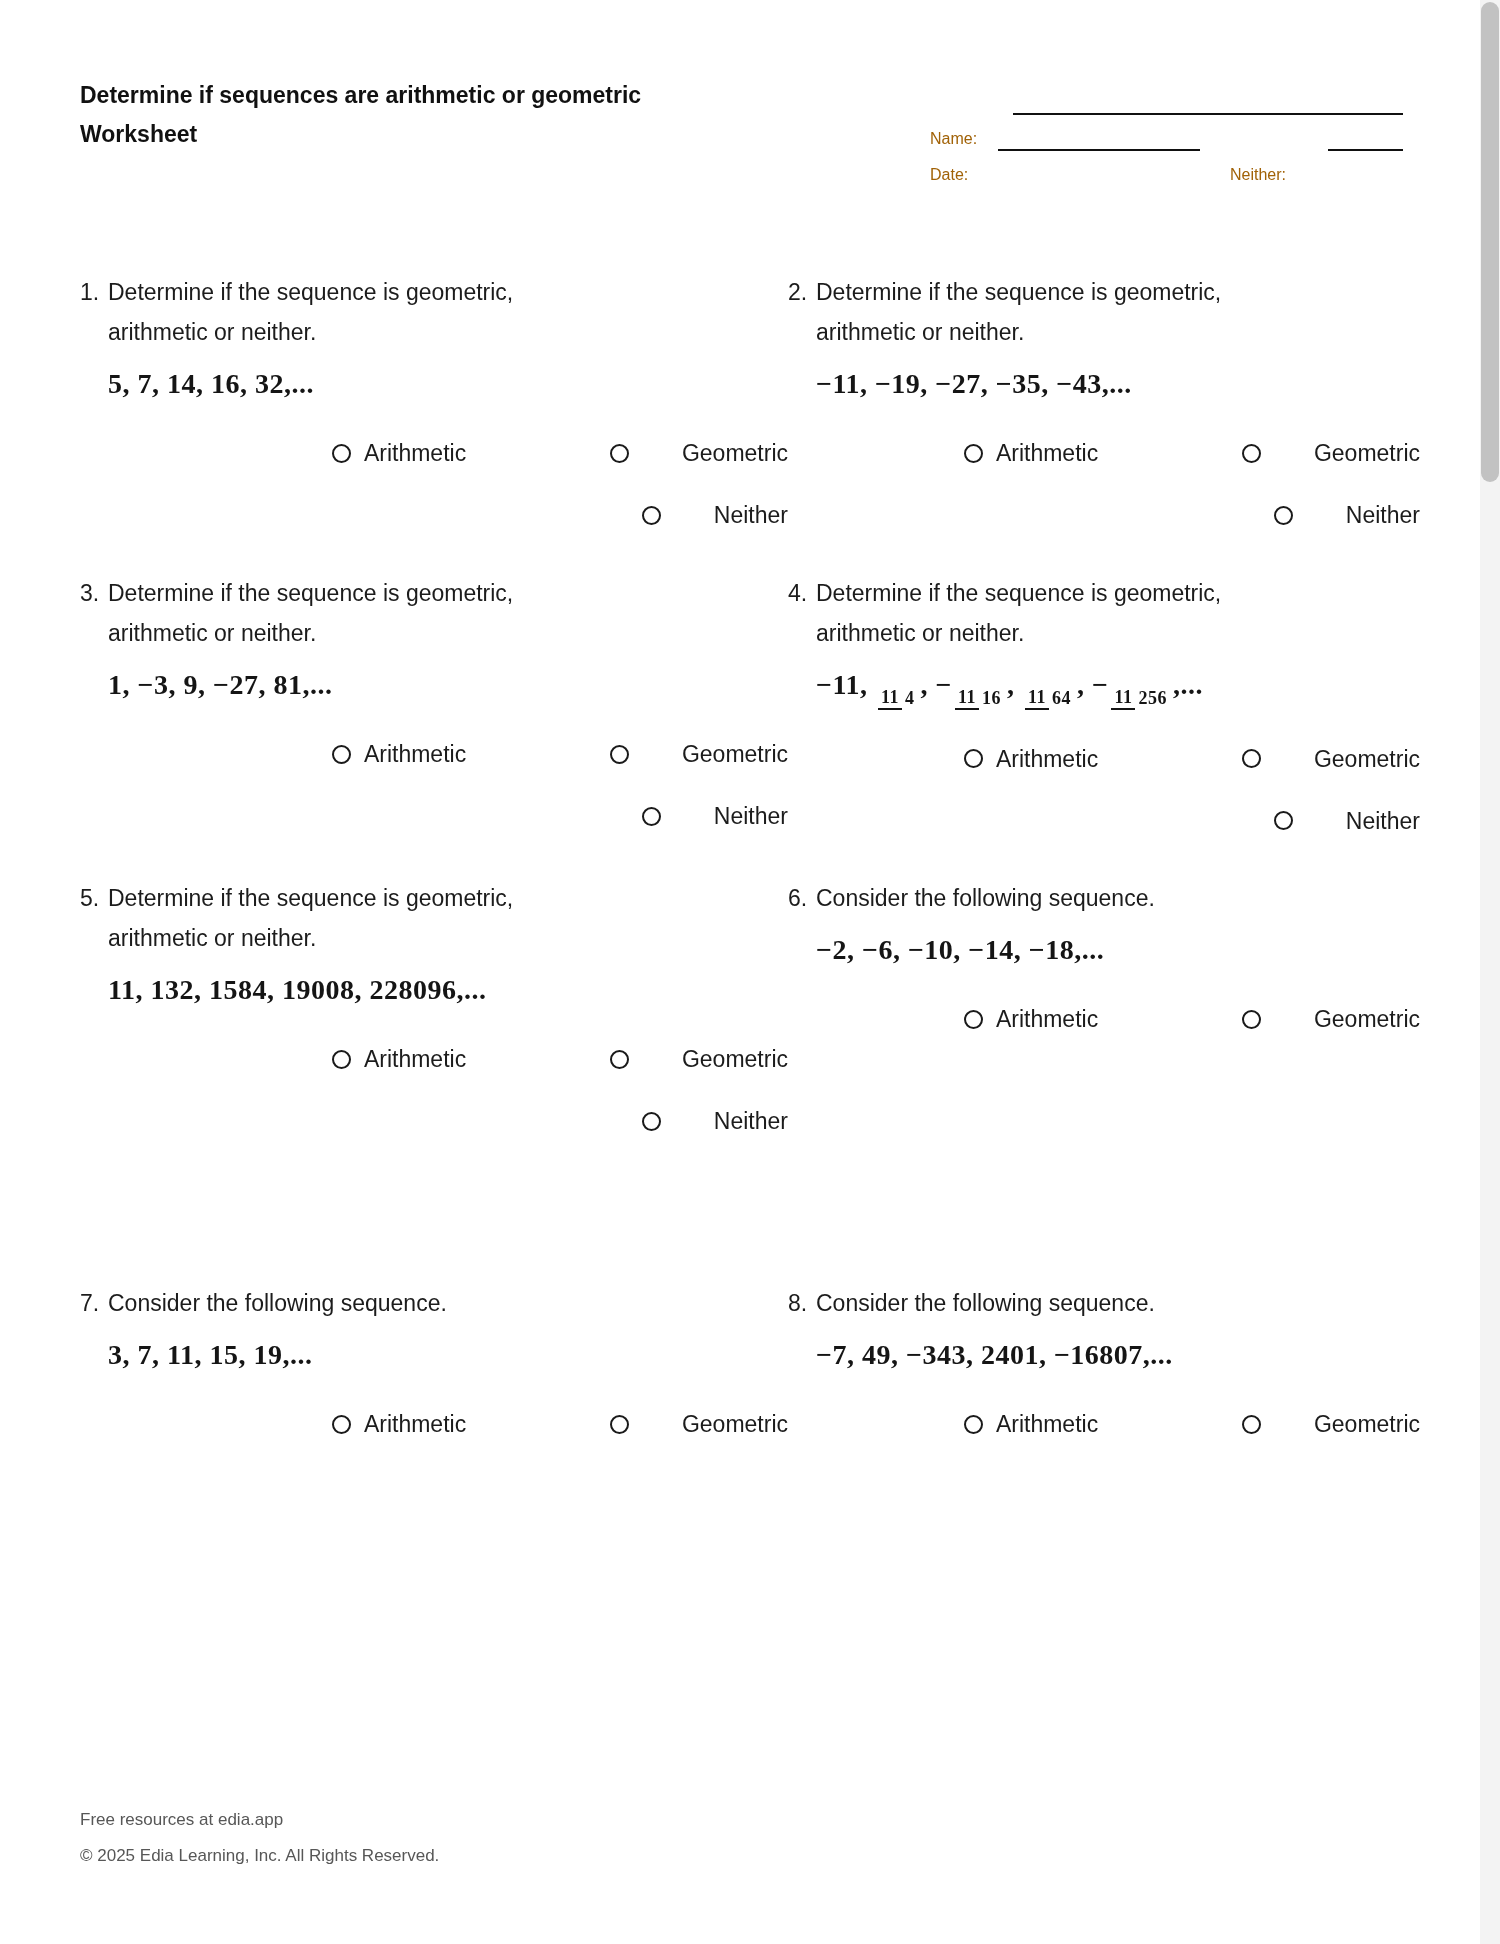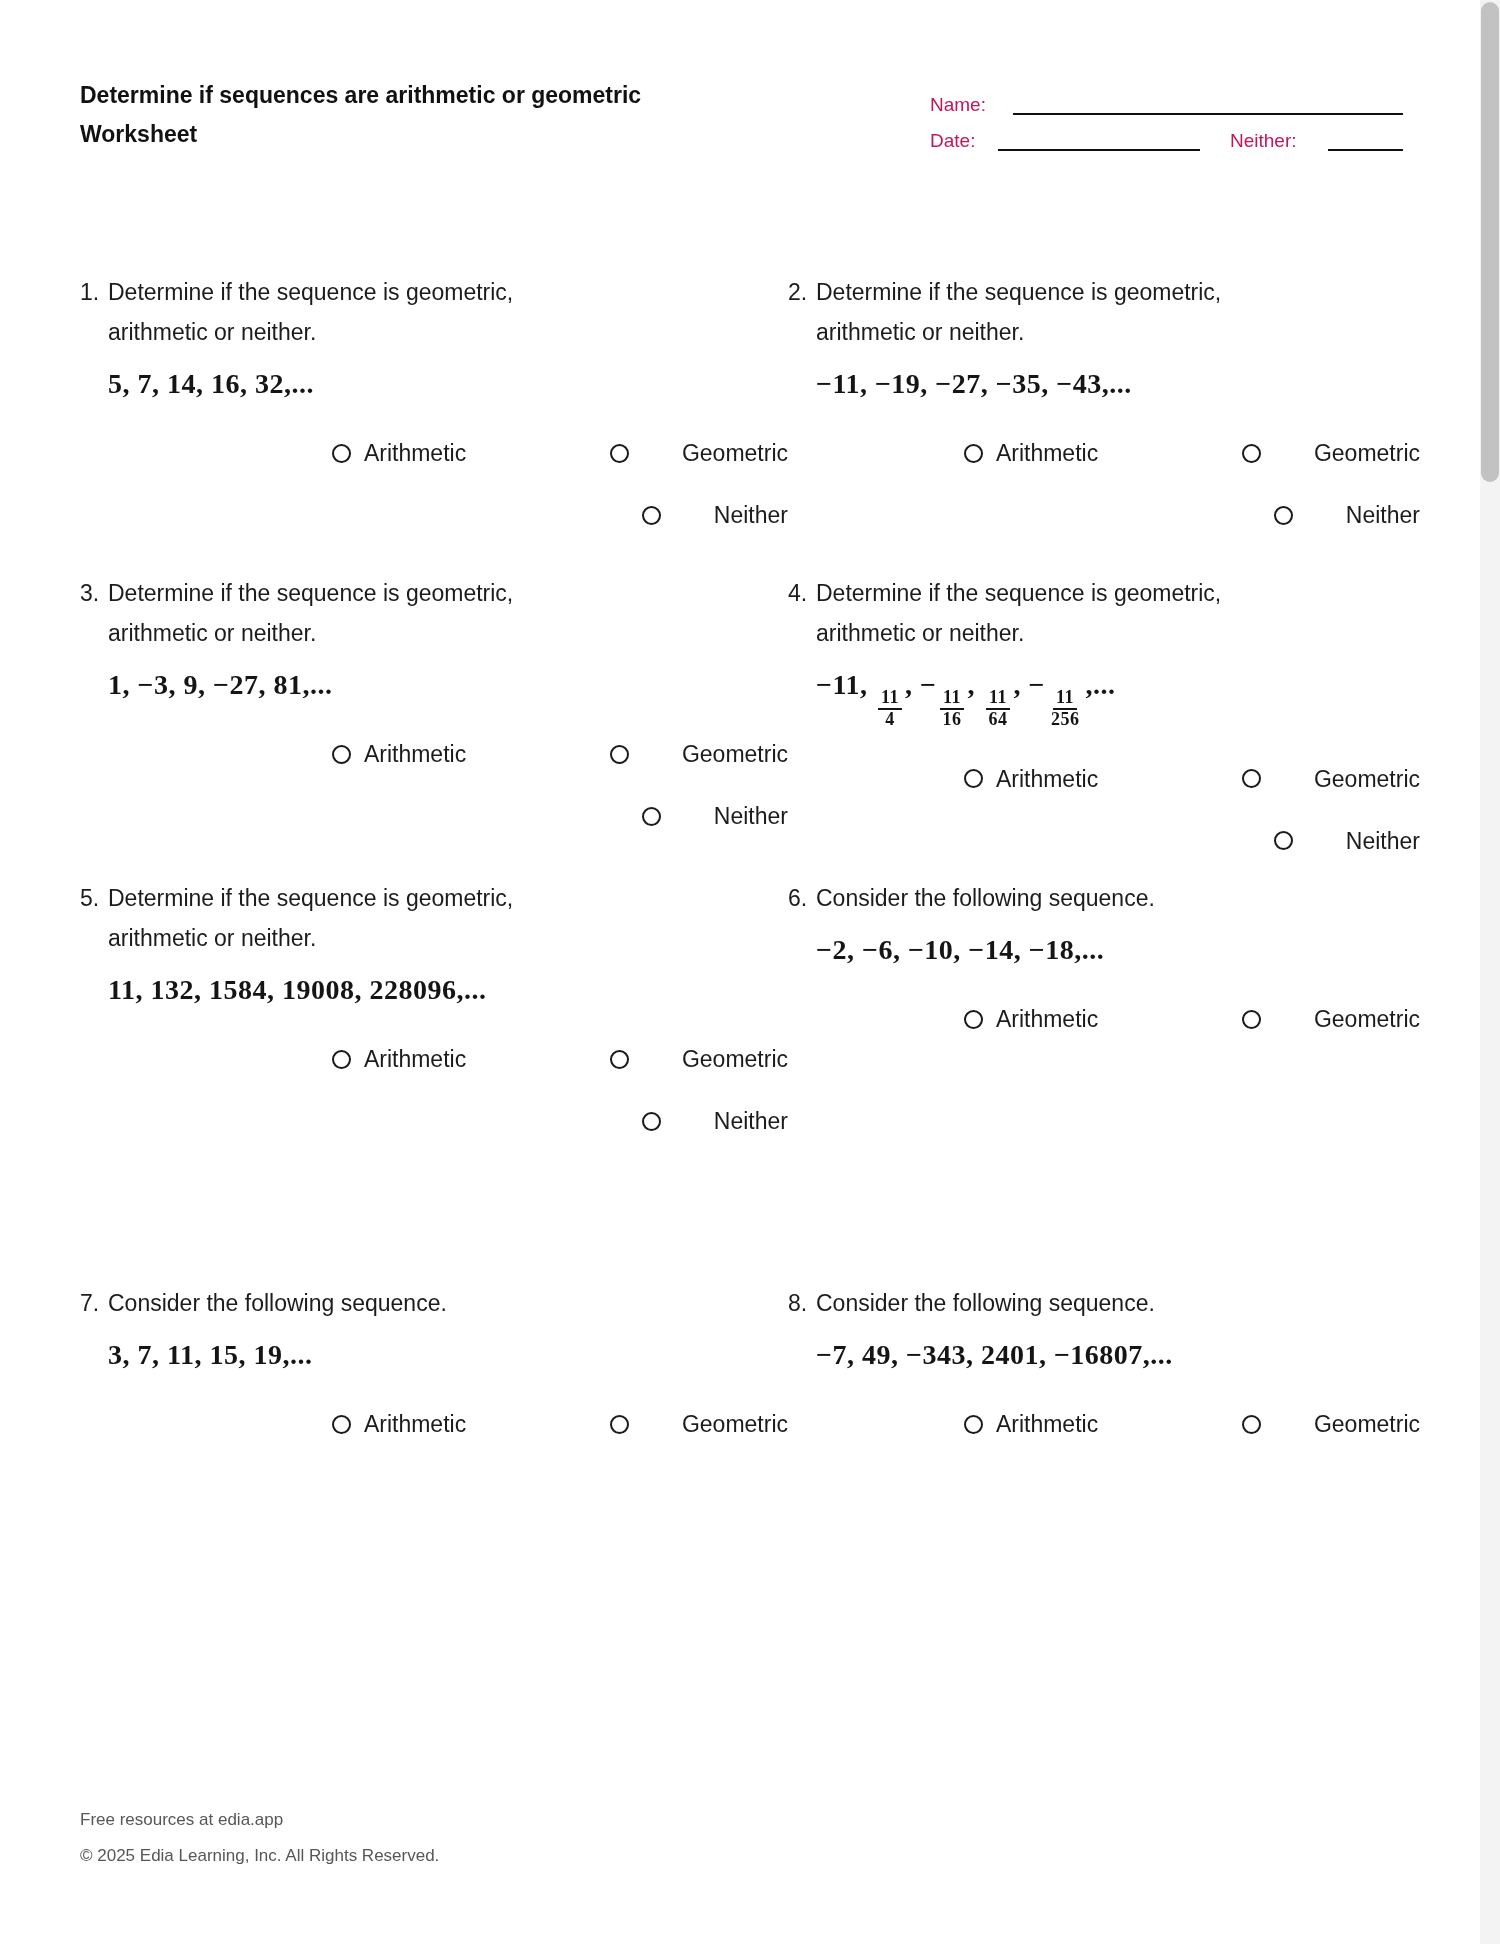--- a/index.html
+++ b/index.html
@@ -8,21 +8,21 @@
     background:#ffffff;
     font-family:"Liberation Sans", sans-serif;
     color:#1c1c1c;
   }
   
   .title{
     position:absolute;left:80px;top:76px;width:700px;
     font-size:23px;font-weight:700;line-height:39px;color:#111;
   }
   .fill-label{
-    position:absolute;font-size:19px;color:#be185d;line-height:24px;
+    position:absolute;font-size:16px;color:#a16207;line-height:24px;margin-top:34px;
   }
   .fill-line{
     position:absolute;border-bottom:2px solid #111;height:0;
   }
   #name-label{left:930px;top:93px;}
   #name-line{left:1013px;top:113px;width:390px;}
   #date-label{left:930px;top:129px;}
   #date-line{left:998px;top:149px;width:202px;}
   #period-label{left:1230px;top:129px;}
   #period-line{left:1328px;top:149px;width:75px;}
@@ -39,21 +39,21 @@
   .q-num{width:28px;flex:none;}
   .q-text{width:460px;}
   .q-seq{
     margin:12px 0 0 28px;
     font-family:"Liberation Serif", serif;
     font-size:28px;line-height:40px;color:#151515;
     letter-spacing:0.5px;
     font-weight:bold;
   }
   .frac{
-    display:inline-flex;flex-direction:column;align-items:center;
+    display:inline-flex;flex-direction:row;align-items:center;
     vertical-align:-9px;font-size:18px;line-height:1.1;margin:0 3px;
   }
   .frac .fnum{border-bottom:2px solid #151515;padding:0 3px;}
   .frac .fden{padding:0 3px;}
 
   .opt-row{display:flex;margin:34px 0 0 32px;justify-content:flex-end;}
   .opt-row.second{margin-top:32px;}
   .opt{display:flex;align-items:center;cursor:pointer;width:278px;}
   .opt:last-child{width:auto;gap:40px;}
   .radio{

